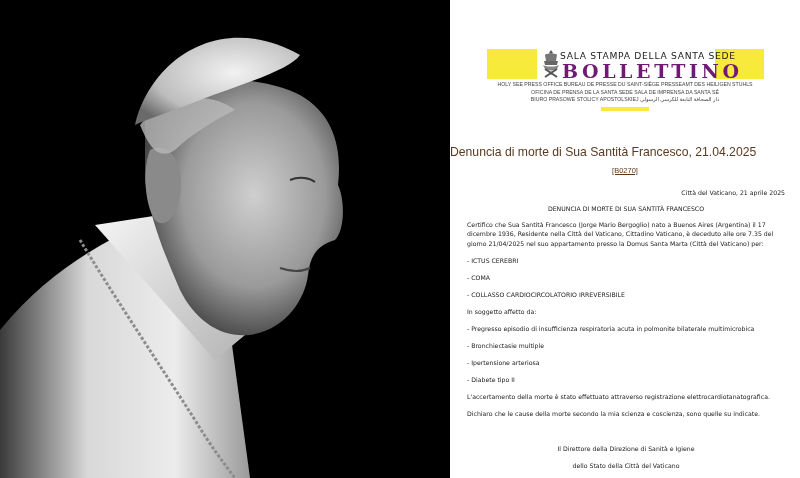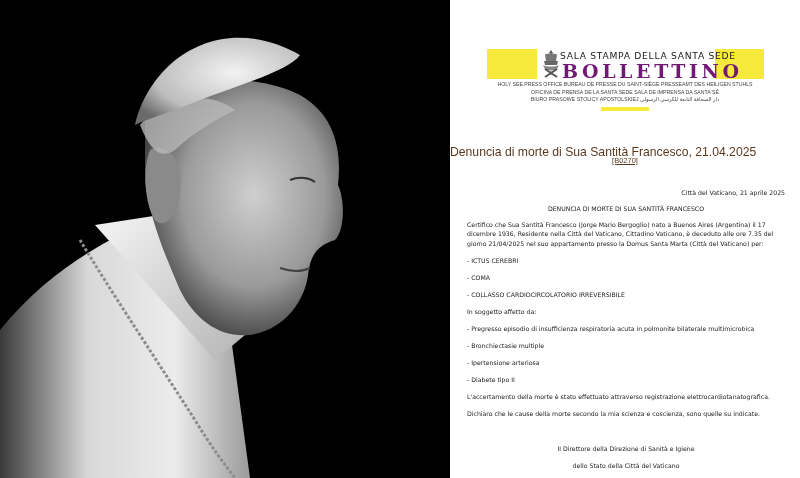--- a/index.html
+++ b/index.html
@@ -42,21 +42,21 @@
       font-family: "Liberation Sans", sans-serif; font-size: 5.2px; color: #444;
       text-align: center; line-height: 7.6px; white-space: nowrap;
     }
 
     .title {
       position: absolute; left: 0; top: 145px; width: 350px; text-align: left;
       font-family: "Liberation Sans", sans-serif; font-size: 12.2px; color: #5a3a1f;
       white-space: nowrap;
     }
     .code {
-      position: absolute; left: 0; top: 156px; width: 350px; text-align: center;
+      position: absolute; left: 0; top: 166px; width: 350px; text-align: center;
       font-family: "Liberation Sans", sans-serif; font-size: 7.5px; color: #5a3a1f;
     }
     .code span { text-decoration: underline; cursor: pointer; }
 
     .body {
       position: absolute; left: 17px; top: 188px; width: 318px;
       font-family: "DejaVu Sans", sans-serif; font-size: 6.2px; color: #222;
       line-height: 9.4px;
     }
     .body p { margin: 0 0 7.6px 0; }

